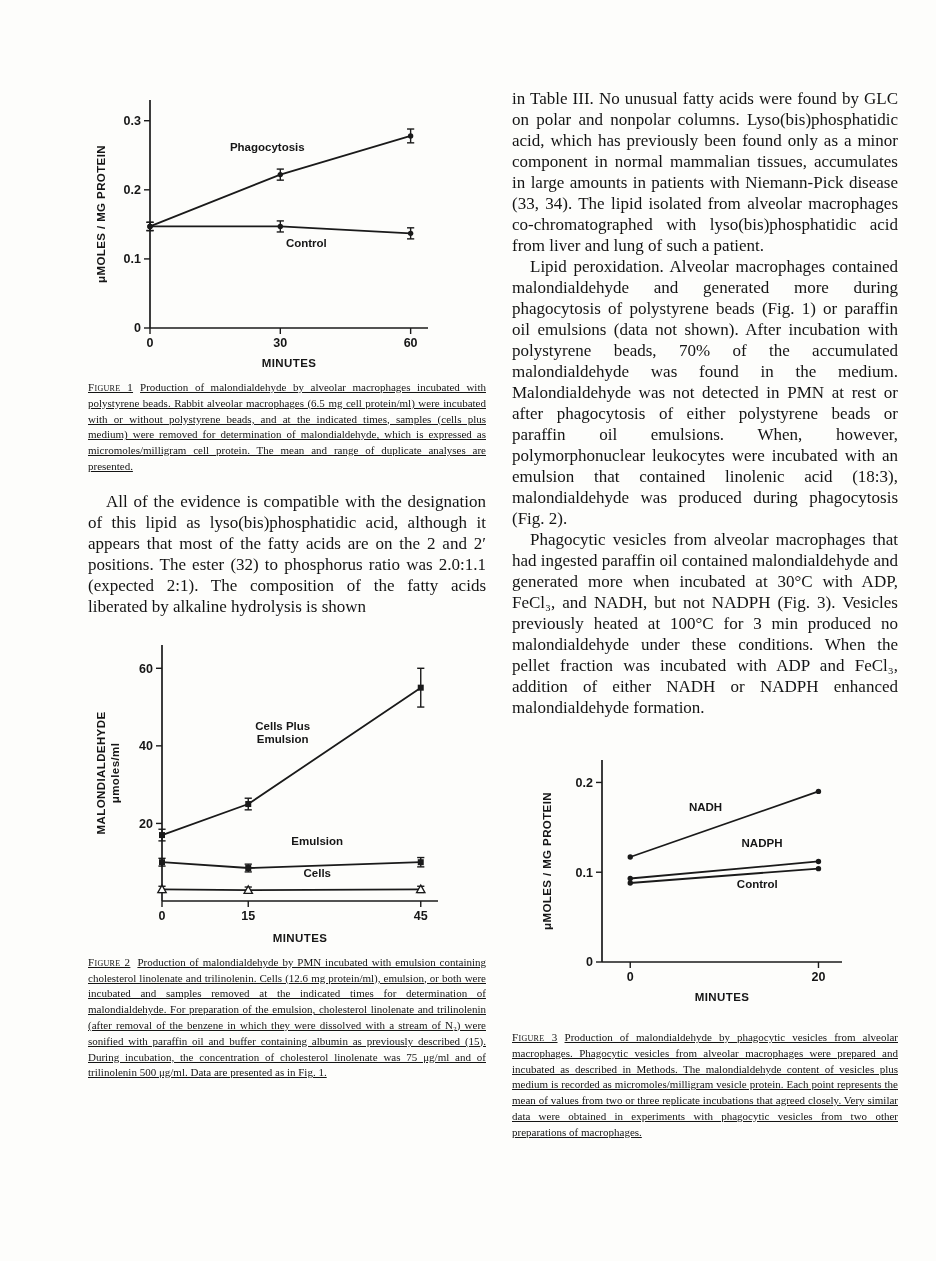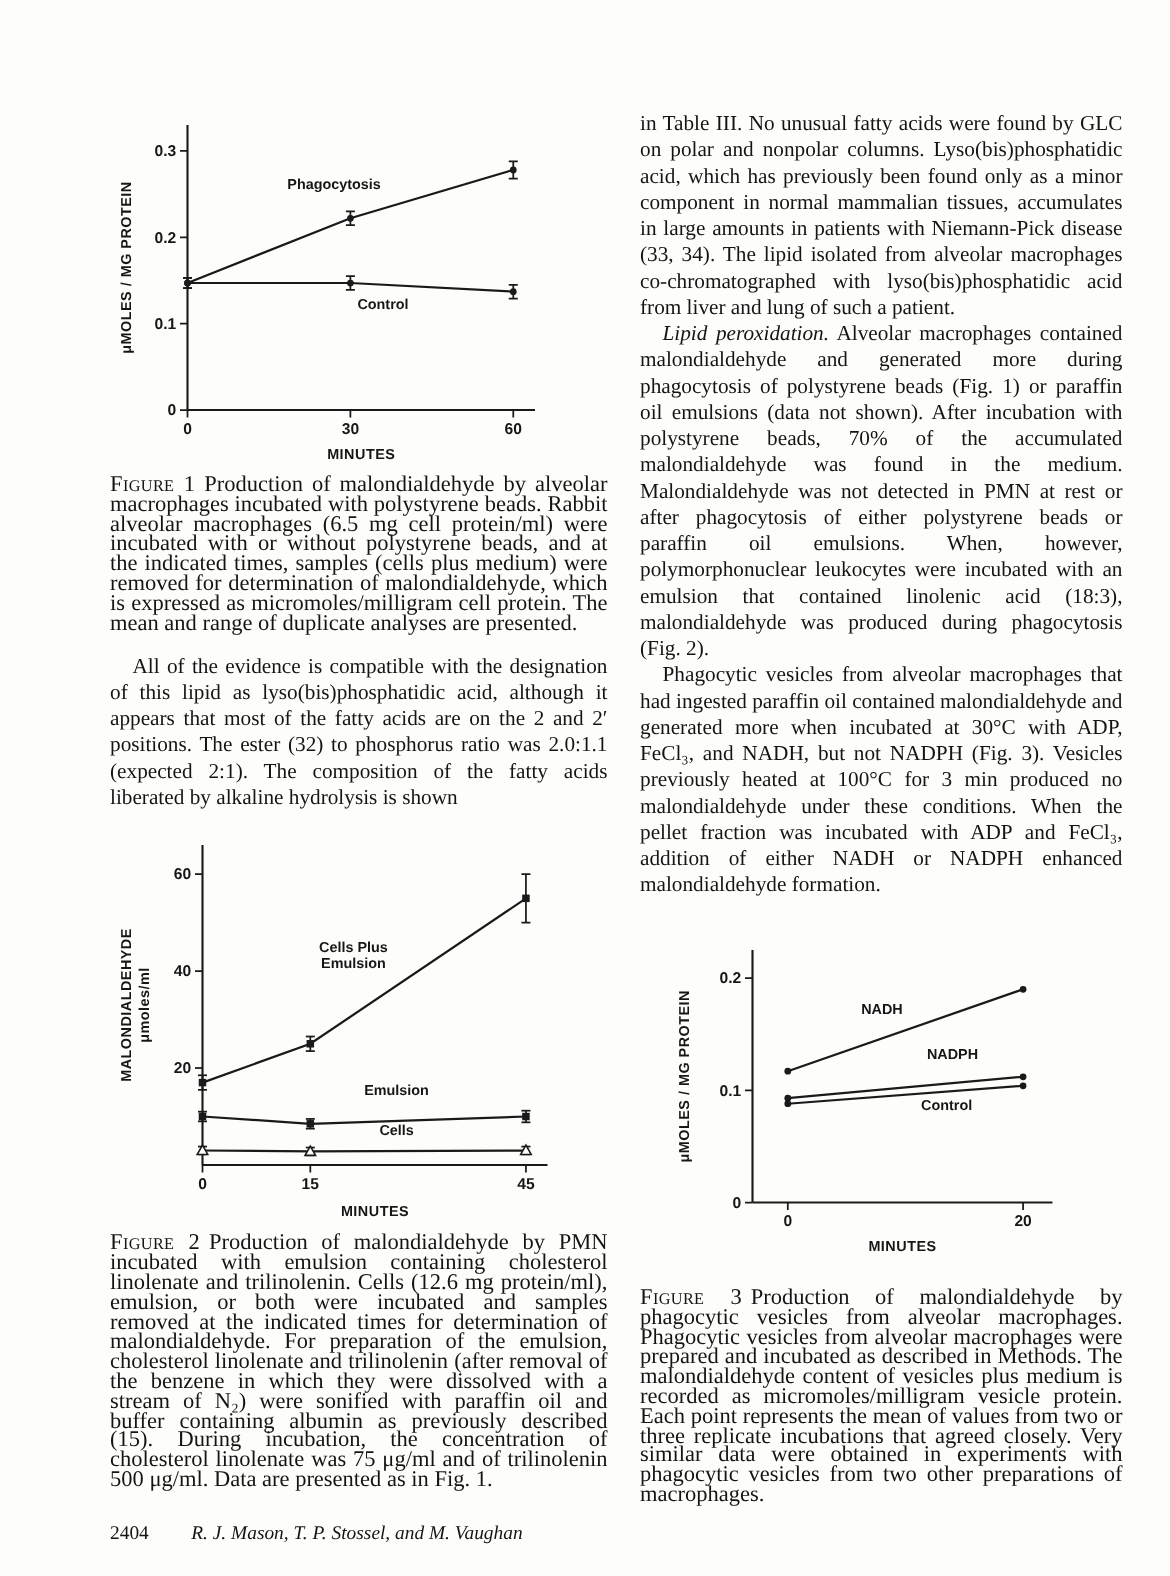--- a/index.html
+++ b/index.html
@@ -11,23 +11,23 @@
     font-family: "Liberation Serif", serif;
     overflow: hidden; position: relative;
   }
   .columns { display: flex; gap: 26px; padding: 88px 52px 0 88px; }
   .column-left  { width: 398px; flex: 0 0 auto; }
   .column-right { width: 386px; flex: 0 0 auto; }
 
   .body-text { font-size: 17px; line-height: 21px; text-align: justify; margin: 0; }
   .indent { text-indent: 18px; }
   .mt { margin-top: 16px; }
-  .lead-italic { font-style: italic; }
-
-  .caption { font-size: 18px; line-height: 15.8px; text-align: justify; margin: 6px 0 0 0; }
+  .lead-italic { }
+
+  .caption { font-size: 11px; line-height: 15.8px; text-align: justify; margin: 6px 0 0 0; text-decoration: underline; }
   .caption-label { font-variant: small-caps; letter-spacing: 0.3px; margin-right: 7px; }
 
   .chart-block { padding-left: 4px; }
   .chart-block.fig2 { margin-top: 14px; }
   .chart-block.fig3 { margin-top: 28px; padding-left: 26px; }
 
   .footer { margin-top: 26px; font-size: 15.5px; }
   .page-number { margin-right: 34px; }
   .authors { font-style: italic; }
 
@@ -162,23 +162,20 @@
               <line x1="325.15" y1="261.46666666666664" x2="332.35" y2="261.46666666666664" stroke="#1a1a1a" stroke-width="1.4"></line>
               <line x1="325.15" y1="255.26060606060605" x2="332.35" y2="255.26060606060605" stroke="#1a1a1a" stroke-width="1.4"></line>
               <path d="M 328.75 254.16363636363639 L 332.95 261.56363636363636 L 324.55 261.56363636363636 Z" fill="#fdfdfb" stroke="#1a1a1a" stroke-width="1.3"></path>
               <text x="225.25" y="245.95151515151514" text-anchor="middle" class="series-label">Cells</text>
             </svg>
           </div>
       </div>
       <p class="caption">
         <span class="caption-label">Figure 2</span><span>Production of malondialdehyde by PMN incubated with emulsion containing cholesterol linolenate and trilinolenin. Cells (12.6 mg protein/ml), emulsion, or both were incubated and samples removed at the indicated times for determination of malondialdehyde. For preparation of the emulsion, cholesterol linolenate and trilinolenin (after removal of the benzene in which they were dissolved with a stream of N₂) were sonified with paraffin oil and buffer containing albumin as previously described (15). During incubation, the concentration of cholesterol linolenate was 75 μg/ml and of trilinolenin 500 μg/ml. Data are presented as in Fig. 1.</span>
       </p>
-      <div class="footer">
-        <span class="page-number">2404</span><span class="authors">R. J. Mason, T. P. Stossel, and M. Vaughan</span>
-      </div>
     </div>
 
     <div class="column column-right">
       <p class="body-text">in Table III. No unusual fatty acids were found by GLC on polar and nonpolar columns. Lyso(bis)phosphatidic acid, which has previously been found only as a minor component in normal mammalian tissues, accumulates in large amounts in patients with Niemann-Pick disease (33, 34). The lipid isolated from alveolar macrophages co-chromatographed with lyso(bis)phosphatidic acid from liver and lung of such a patient.</p>
       <p class="body-text indent">
         <span class="lead-italic">Lipid peroxidation.</span><span> Alveolar macrophages contained malondialdehyde and generated more during phagocytosis of polystyrene beads (Fig. 1) or paraffin oil emulsions (data not shown). After incubation with polystyrene beads, 70% of the accumulated malondialdehyde was found in the medium. Malondialdehyde was not detected in PMN at rest or after phagocytosis of either polystyrene beads or paraffin oil emulsions. When, however, polymorphonuclear leukocytes were incubated with an emulsion that contained linolenic acid (18:3), malondialdehyde was produced during phagocytosis (Fig. 2).</span>
       </p>
       <p class="body-text indent">Phagocytic vesicles from alveolar macrophages that had ingested paraffin oil contained malondialdehyde and generated more when incubated at 30°C with ADP, FeCl₃, and NADH, but not NADPH (Fig. 3). Vesicles previously heated at 100°C for 3 min produced no malondialdehyde under these conditions. When the pellet fraction was incubated with ADP and FeCl₃, addition of either NADH or NADPH enhanced malondialdehyde formation.</p>
       <div class="chart-block fig3">
         <div class="chart">

